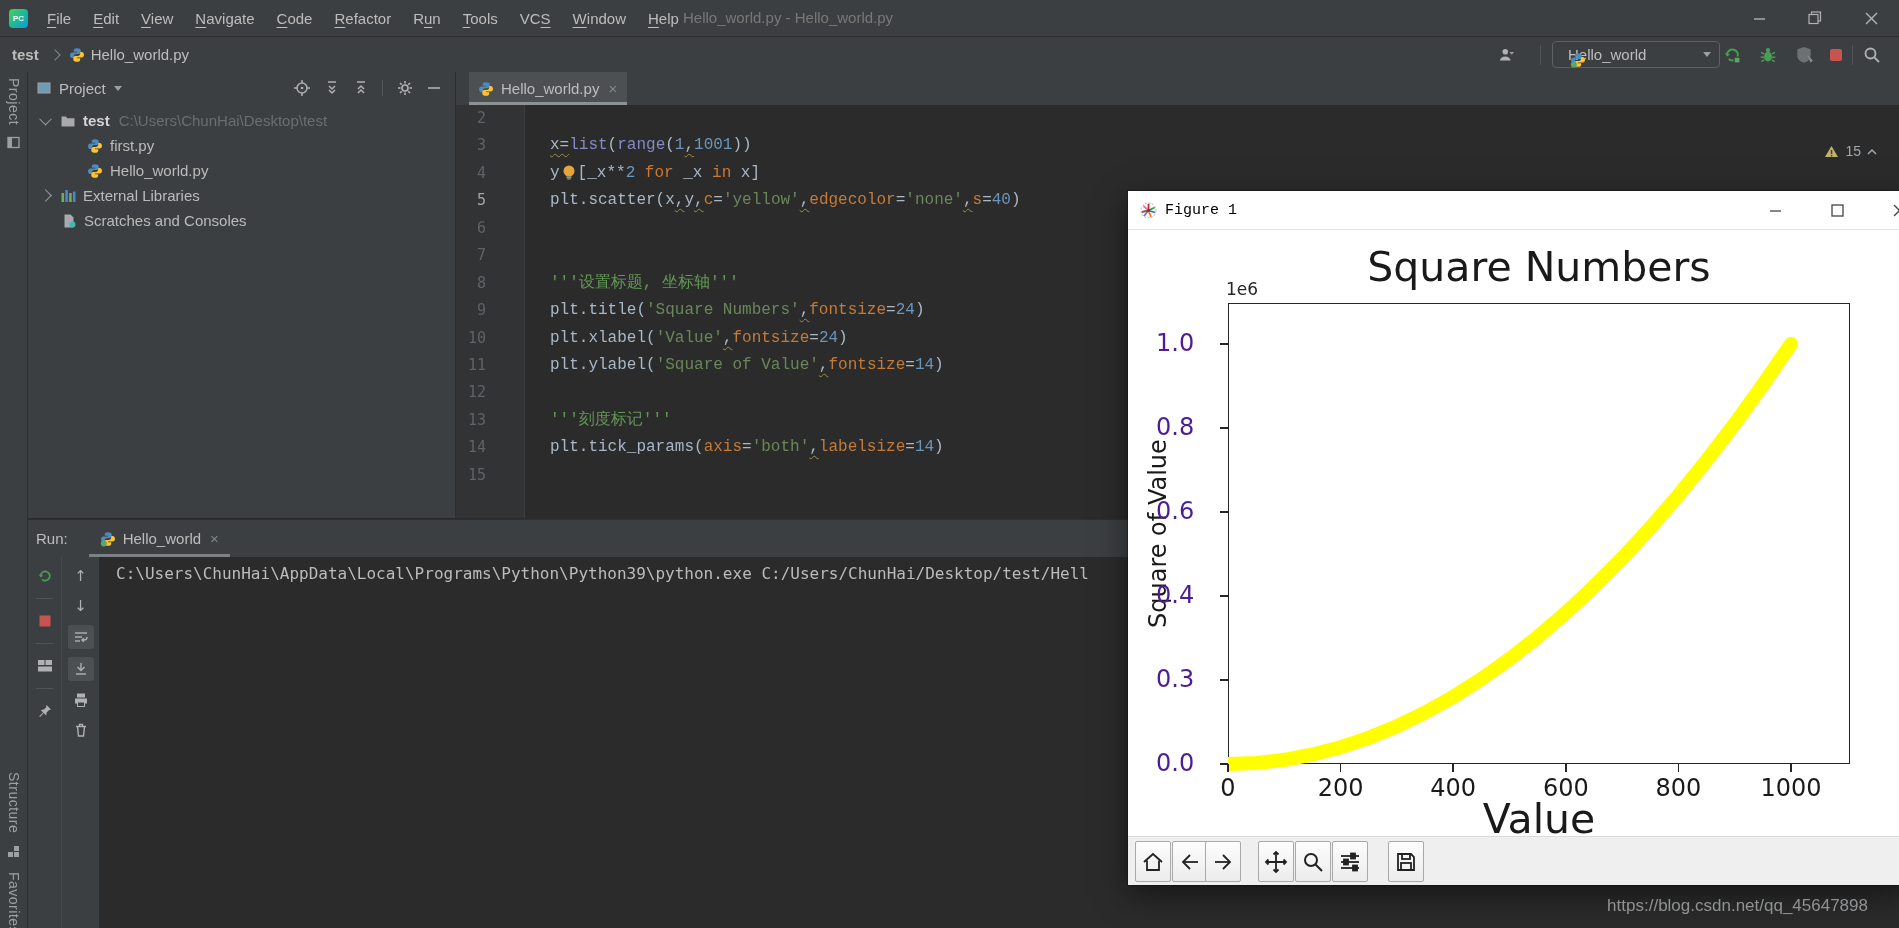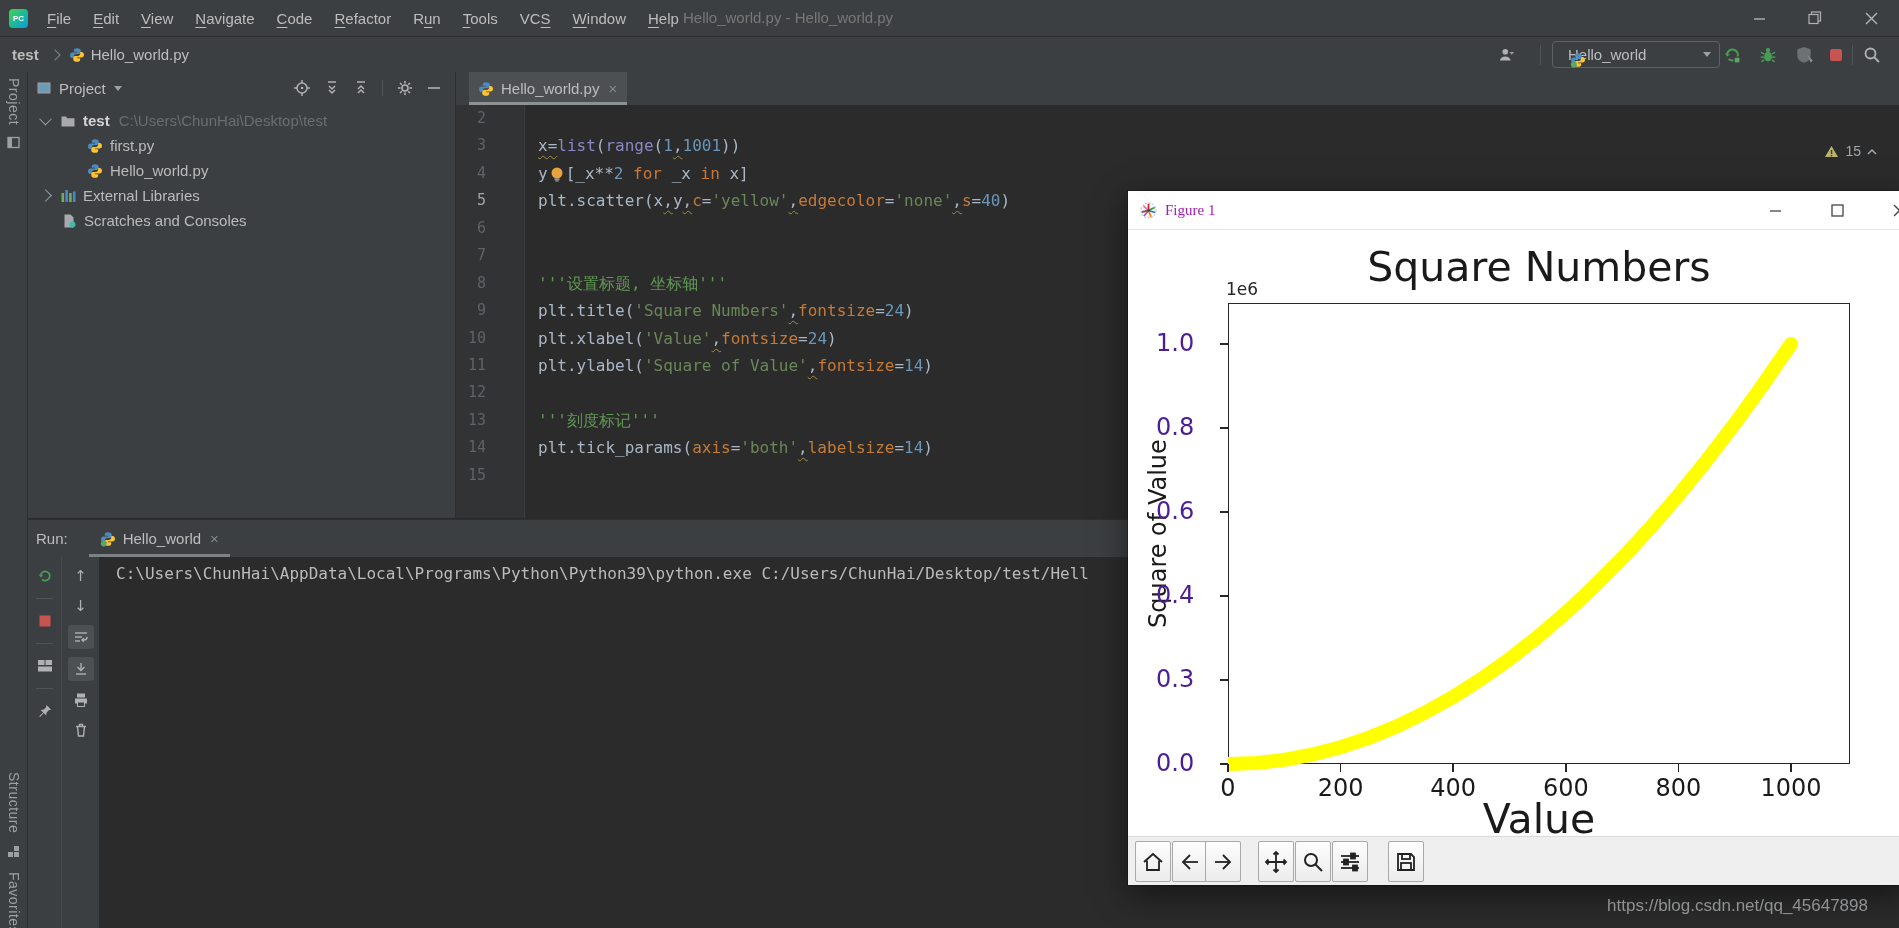--- a/index.html
+++ b/index.html
@@ -70,21 +70,21 @@
   #tab-file::after{content:"";position:absolute;left:0;right:0;bottom:0;height:3px;background:#8C9194;}
   #tab-file .ico{margin-right:7px;}
   #tab-file .close{margin-left:9px;color:#84888B;font-size:15px;}
   #editor-body{position:absolute;left:0;top:33px;right:0;bottom:0;background:#2B2B2B;}
   #gutter{position:absolute;left:0;top:0;width:69px;height:100%;background:#313335;border-right:1px solid #3A3D3F;
           font-family:"DejaVu Sans Mono",monospace;font-size:15px;color:#606366;text-align:right;
           padding-top:0;box-sizing:border-box;}
   #gutter div{height:27.45px;line-height:27.45px;padding-right:38px;}
   #gutter div.cur{color:#A4A6A8;}
   #code-lines{position:absolute;left:70px;top:0;right:0;font-family:"DejaVu Sans Mono",monospace;font-size:16px;}
-  .code-line{height:27.45px;line-height:27.45px;white-space:pre;padding-left:12px;}
+  .code-line{height:27.45px;line-height:27.45px;white-space:pre;padding-left:24px;font-family:Liberation Mono, monospace;}
   .d{color:#A9B7C6}.k{color:#CC7832}.b{color:#8888C6}.n{color:#6897BB}.s{color:#6A8759}
   .c{color:#629755}.p{color:#C57B38}
   .q{text-decoration:underline;text-decoration-style:wavy;text-decoration-color:#9C8F49;
      text-decoration-thickness:1px;text-underline-offset:4px;}
   .bulb{display:inline-block;width:16px;height:16px;vertical-align:-3px;margin:0 1px;}
   #warn-widget{position:absolute;right:22px;top:38px;display:flex;align-items:center;gap:6px;
                color:#A1A8AE;font-size:14px;}
 
   
   #run-panel{position:absolute;left:28px;top:519px;width:1871px;height:409px;background:#2B2B2B;
@@ -108,21 +108,21 @@
   #console-line{position:absolute;left:17px;top:7px;font-family:"DejaVu Sans Mono",monospace;font-size:16px;
                 color:#BBBBBB;white-space:pre;}
 
   
   #figwin{position:absolute;left:1128px;top:191px;width:780px;height:694px;background:#fff;z-index:50;
           box-shadow:0 0 0 1px rgba(0,0,0,.25),0 10px 30px rgba(0,0,0,.5);overflow:hidden;
           font-family:"DejaVu Sans",sans-serif;}
   #fig-titlebar{position:absolute;left:0;top:0;width:100%;height:38px;background:#fff;
                 border-bottom:1px solid #E7E7E7;display:flex;align-items:center;}
   #fig-titlebar .ico{margin-left:12px;}
-  #fig-title-text{margin-left:8px;font-size:15px;color:#a21caf;font-family:Liberation Serif, serif;}
+  #fig-title-text{margin-left:8px;font-size:15px;color:#000000;font-family:Liberation Mono, monospace;}
   .figwc{position:absolute;top:0;width:46px;height:38px;display:flex;align-items:center;justify-content:center;}
   .fig-plot-title{position:absolute;left:100px;width:622px;top:52px;text-align:center;font-size:41px;color:#1a1a1a;}
   .fig-offset{position:absolute;left:98px;top:88px;font-size:17px;color:#262626;}
   .fig-ylabel{position:absolute;left:16px;top:112px;height:461px;writing-mode:vertical-rl;
               transform:rotate(180deg);text-align:center;font-size:24px;color:#1a1a1a;}
   .fig-xlabel{position:absolute;left:100px;width:622px;top:604px;text-align:center;font-size:41px;color:#1a1a1a;}
   #axes-box{position:absolute;left:100px;top:112px;width:622px;height:461px;border:1.5px solid #262626;
             box-sizing:border-box;}
   .ytick-label{position:absolute;width:60px;left:28px;text-align:left;font-size:24px;color:#4c1d95;}
   .xtick-label{position:absolute;width:80px;top:583px;text-align:center;font-size:24px;color:#1a1a1a;}

